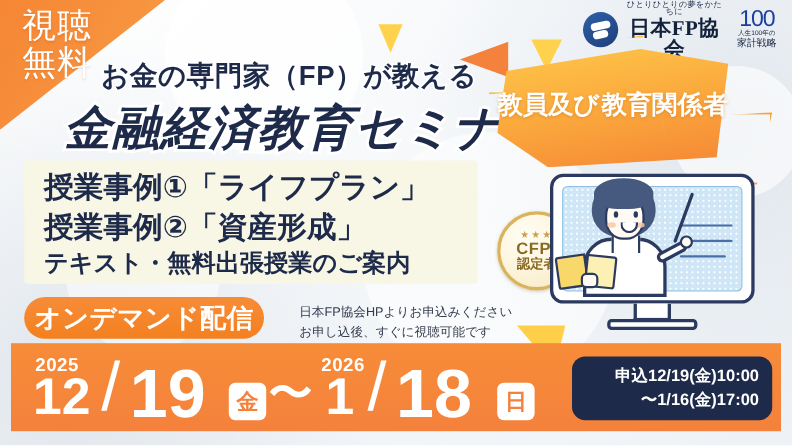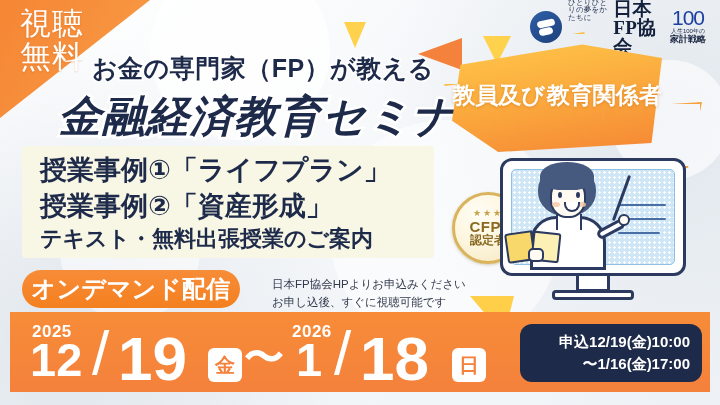--- a/index.html
+++ b/index.html
@@ -182,27 +182,27 @@
     display:flex;flex-direction:column;align-items:flex-end;justify-content:center;
     padding:0 12px;box-sizing:border-box;
     color:#ffffff;font-size:15px;font-weight:bold;line-height:1.45;
   }
 
   
   .logo{position:absolute;left:530px;top:6px;width:182px;height:42px;display:flex;align-items:center;gap:6px;}
   .logo-mark{width:32px;height:32px;border-radius:50%;background:linear-gradient(145deg,#2f5fa8 0%,#1d3f7a 100%);position:relative;flex:0 0 auto;}
   .logo-mark:before{content:"";position:absolute;left:7px;top:9px;width:18px;height:7px;background:#ffffff;border-radius:6px;transform:rotate(-12deg);}
   .logo-mark:after{content:"";position:absolute;left:9px;top:17px;width:14px;height:7px;background:#ffffff;border-radius:6px;transform:rotate(-12deg);}
-  .logo-text{display:flex;flex-direction:row;line-height:1;}
+  .logo-text{display:flex;flex-direction:column;line-height:1;text-align:center;}
   .logo-tag{font-size:7.5px;color:#1e2a4a;letter-spacing:.2px;margin-bottom:2px;}
   .logo-name{font-size:19px;font-weight:bold;color:#14213d;letter-spacing:.3px;font-family:"Liberation Serif","DejaVu Serif",serif;}
   .badge100{width:48px;height:36px;display:flex;flex-direction:column;align-items:center;justify-content:center;flex:0 0 auto;}
   .b100-num{font-size:21px;font-weight:normal;color:#1b3fa0;line-height:.9;letter-spacing:-1px;}
   .b100-t1{font-size:6px;color:#14213d;line-height:1.2;}
-  .b100-t2{font-size:9px;font-weight:bold;color:#14213d;line-height:1.1;text-align:center;}
+  .b100-t2{font-size:9px;font-weight:normal;color:#14213d;line-height:1.1;text-align:center;}
 </style>
 </head>
 <body>
 
 <div class="banner">
 
   <div class="shade"></div>
   <div class="blob b1"></div>
   <div class="blob b2"></div>
   <div class="blob b3"></div>

